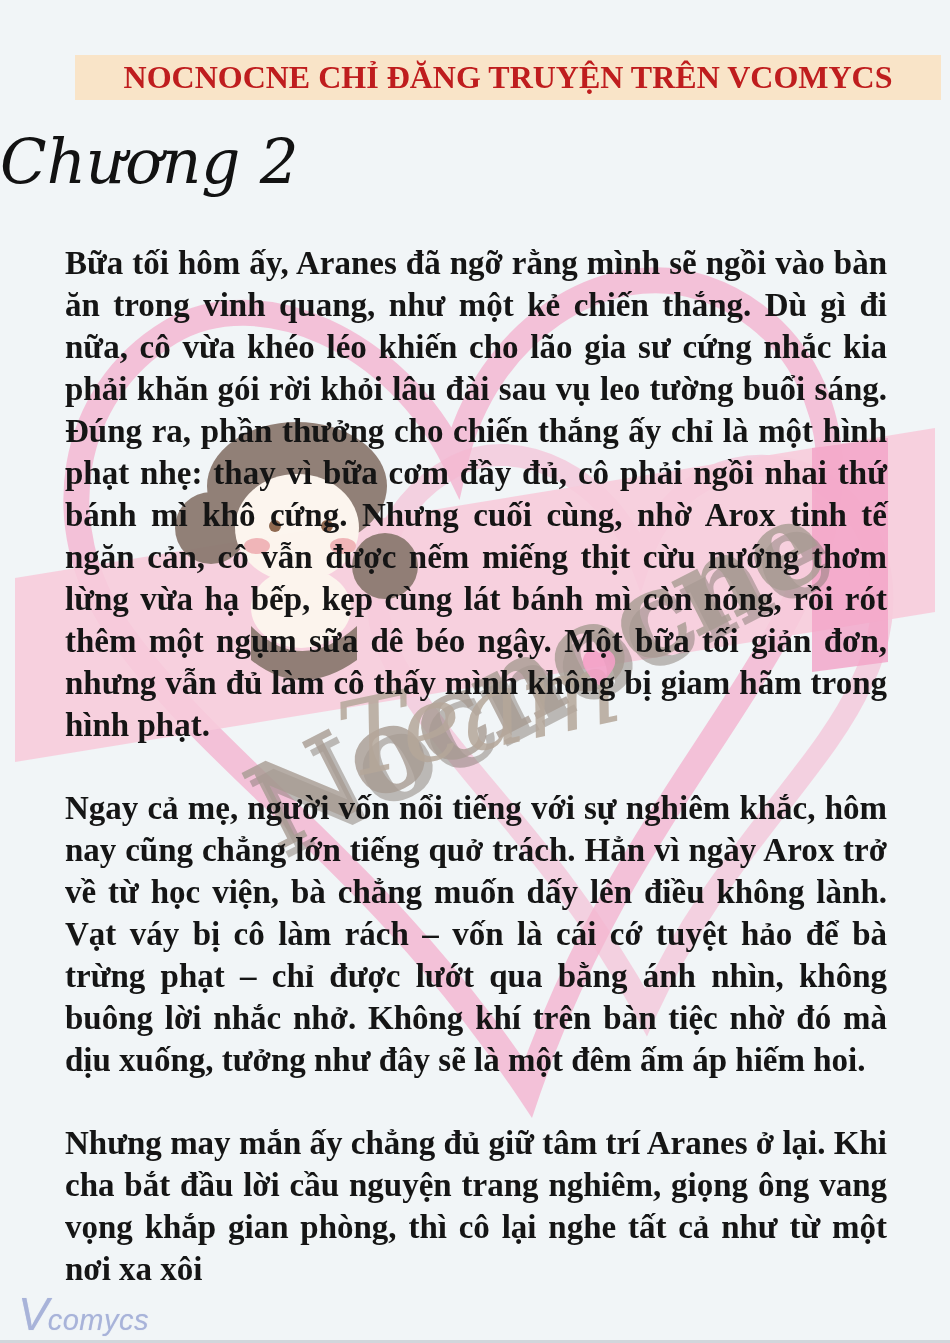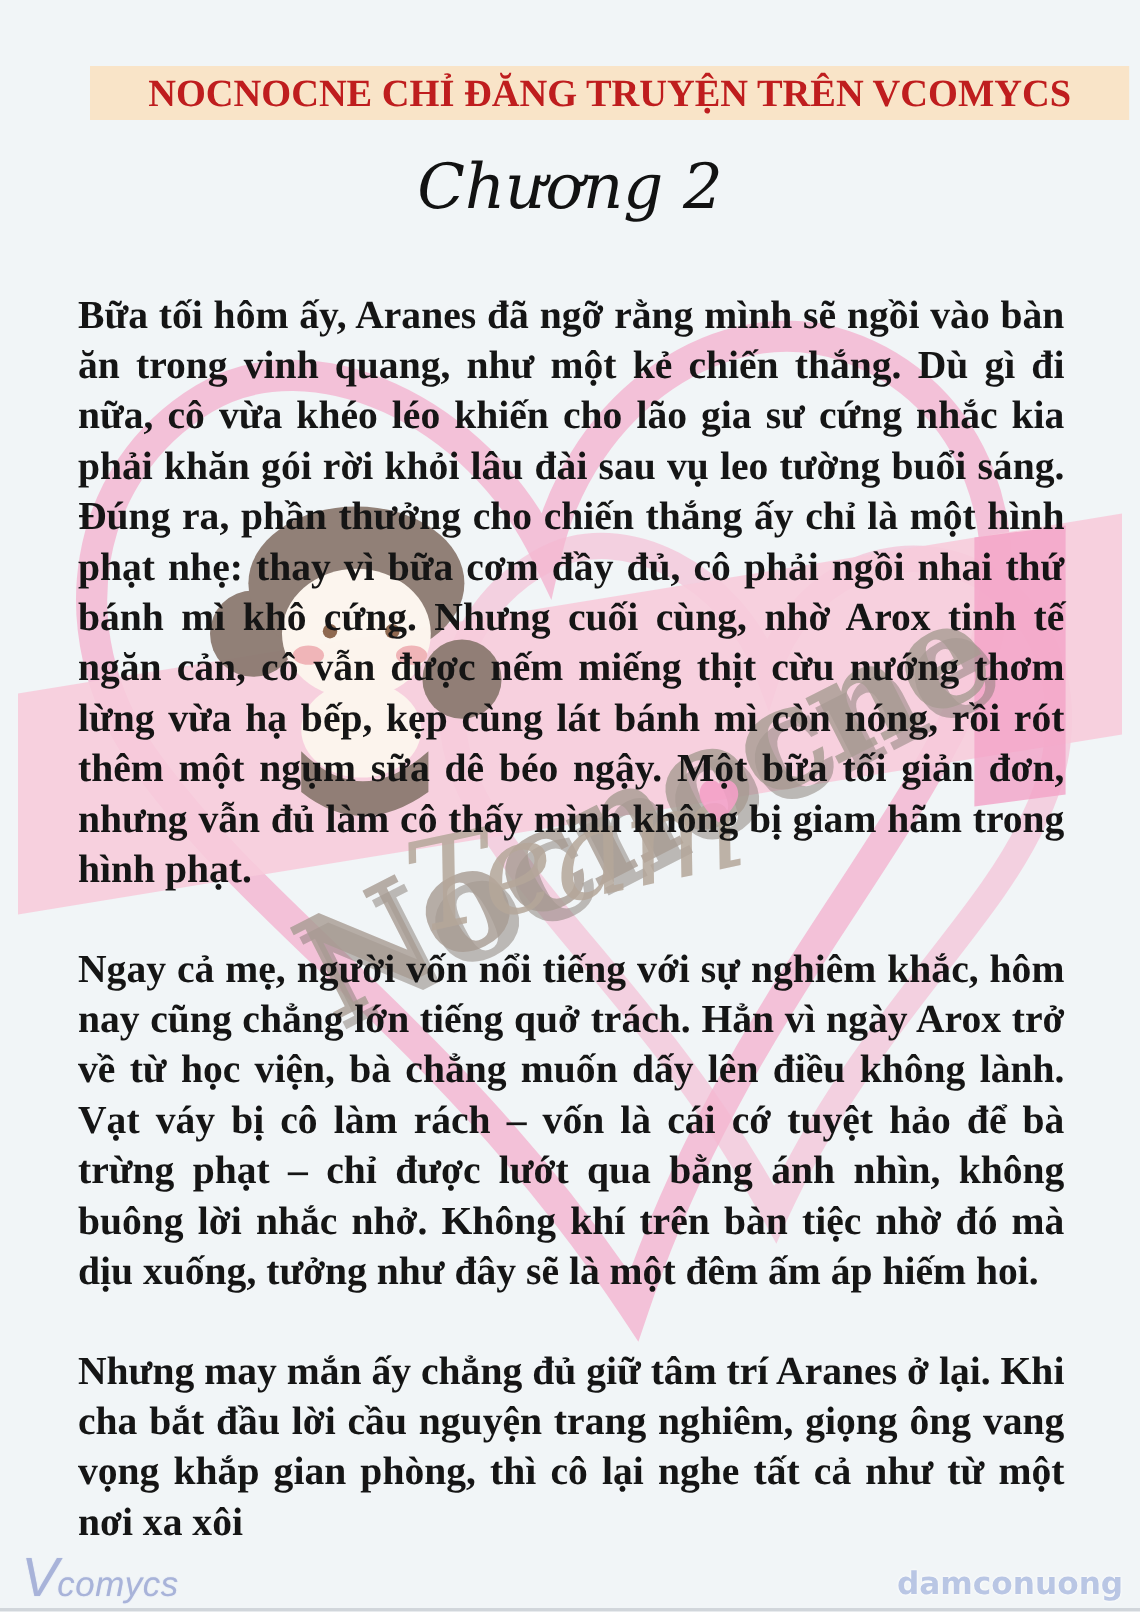--- a/index.html
+++ b/index.html
@@ -35,24 +35,23 @@
     font-size: 32px;
     letter-spacing: 0px;
     color: #bf1d1e;
     white-space: nowrap;
   }
   .chapter-title {
     position: absolute;
     top: 126px;
     left: 0;
     width: 100%;
-    text-align: center;
     font-family: "DejaVu Serif", serif;
     font-style: italic;
-    font-size: 52px;
+    font-size: 61px;
     color: #121212;
     z-index: 2;
   }
   .content {
     position: absolute;
     left: 65px;
     top: 242px;
     width: 822px;
     z-index: 2;
     color: #151515;
@@ -145,17 +144,16 @@
   <div class="content">
     <p>Bữa tối hôm ấy, Aranes đã ngỡ rằng mình sẽ ngồi vào bàn ăn trong vinh quang, như một kẻ chiến thắng. Dù gì đi nữa, cô vừa khéo léo khiến cho lão gia sư cứng nhắc kia phải khăn gói rời khỏi lâu đài sau vụ leo tường buổi sáng. Đúng ra, phần thưởng cho chiến thắng ấy chỉ là một hình phạt nhẹ: thay vì bữa cơm đầy đủ, cô phải ngồi nhai thứ bánh mì khô cứng. Nhưng cuối cùng, nhờ Arox tinh tế ngăn cản, cô vẫn được nếm miếng thịt cừu nướng thơm lừng vừa hạ bếp, kẹp cùng lát bánh mì còn nóng, rồi rót thêm một ngụm sữa dê béo ngậy. Một bữa tối giản đơn, nhưng vẫn đủ làm cô thấy mình không bị giam hãm trong hình phạt.</p>
     <p>Ngay cả mẹ, người vốn nổi tiếng với sự nghiêm khắc, hôm nay cũng chẳng lớn tiếng quở trách. Hẳn vì ngày Arox trở về từ học viện, bà chẳng muốn dấy lên điều không lành. Vạt váy bị cô làm rách – vốn là cái cớ tuyệt hảo để bà trừng phạt – chỉ được lướt qua bằng ánh nhìn, không buông lời nhắc nhở. Không khí trên bàn tiệc nhờ đó mà dịu xuống, tưởng như đây sẽ là một đêm ấm áp hiếm hoi.</p>
     <p>Nhưng may mắn ấy chẳng đủ giữ tâm trí Aranes ở lại. Khi cha bắt đầu lời cầu nguyện trang nghiêm, giọng ông vang vọng khắp gian phòng, thì cô lại nghe tất cả như từ một nơi xa xôi</p>
   </div>
 
   <div class="footer-logo">
     <span class="v">V</span><span class="rest">comycs</span>
   </div>
 
-  <div class="credit">damconuong</div>
 
   <div class="bottom-line"></div>
 
 </div>
 
 </body></html>

